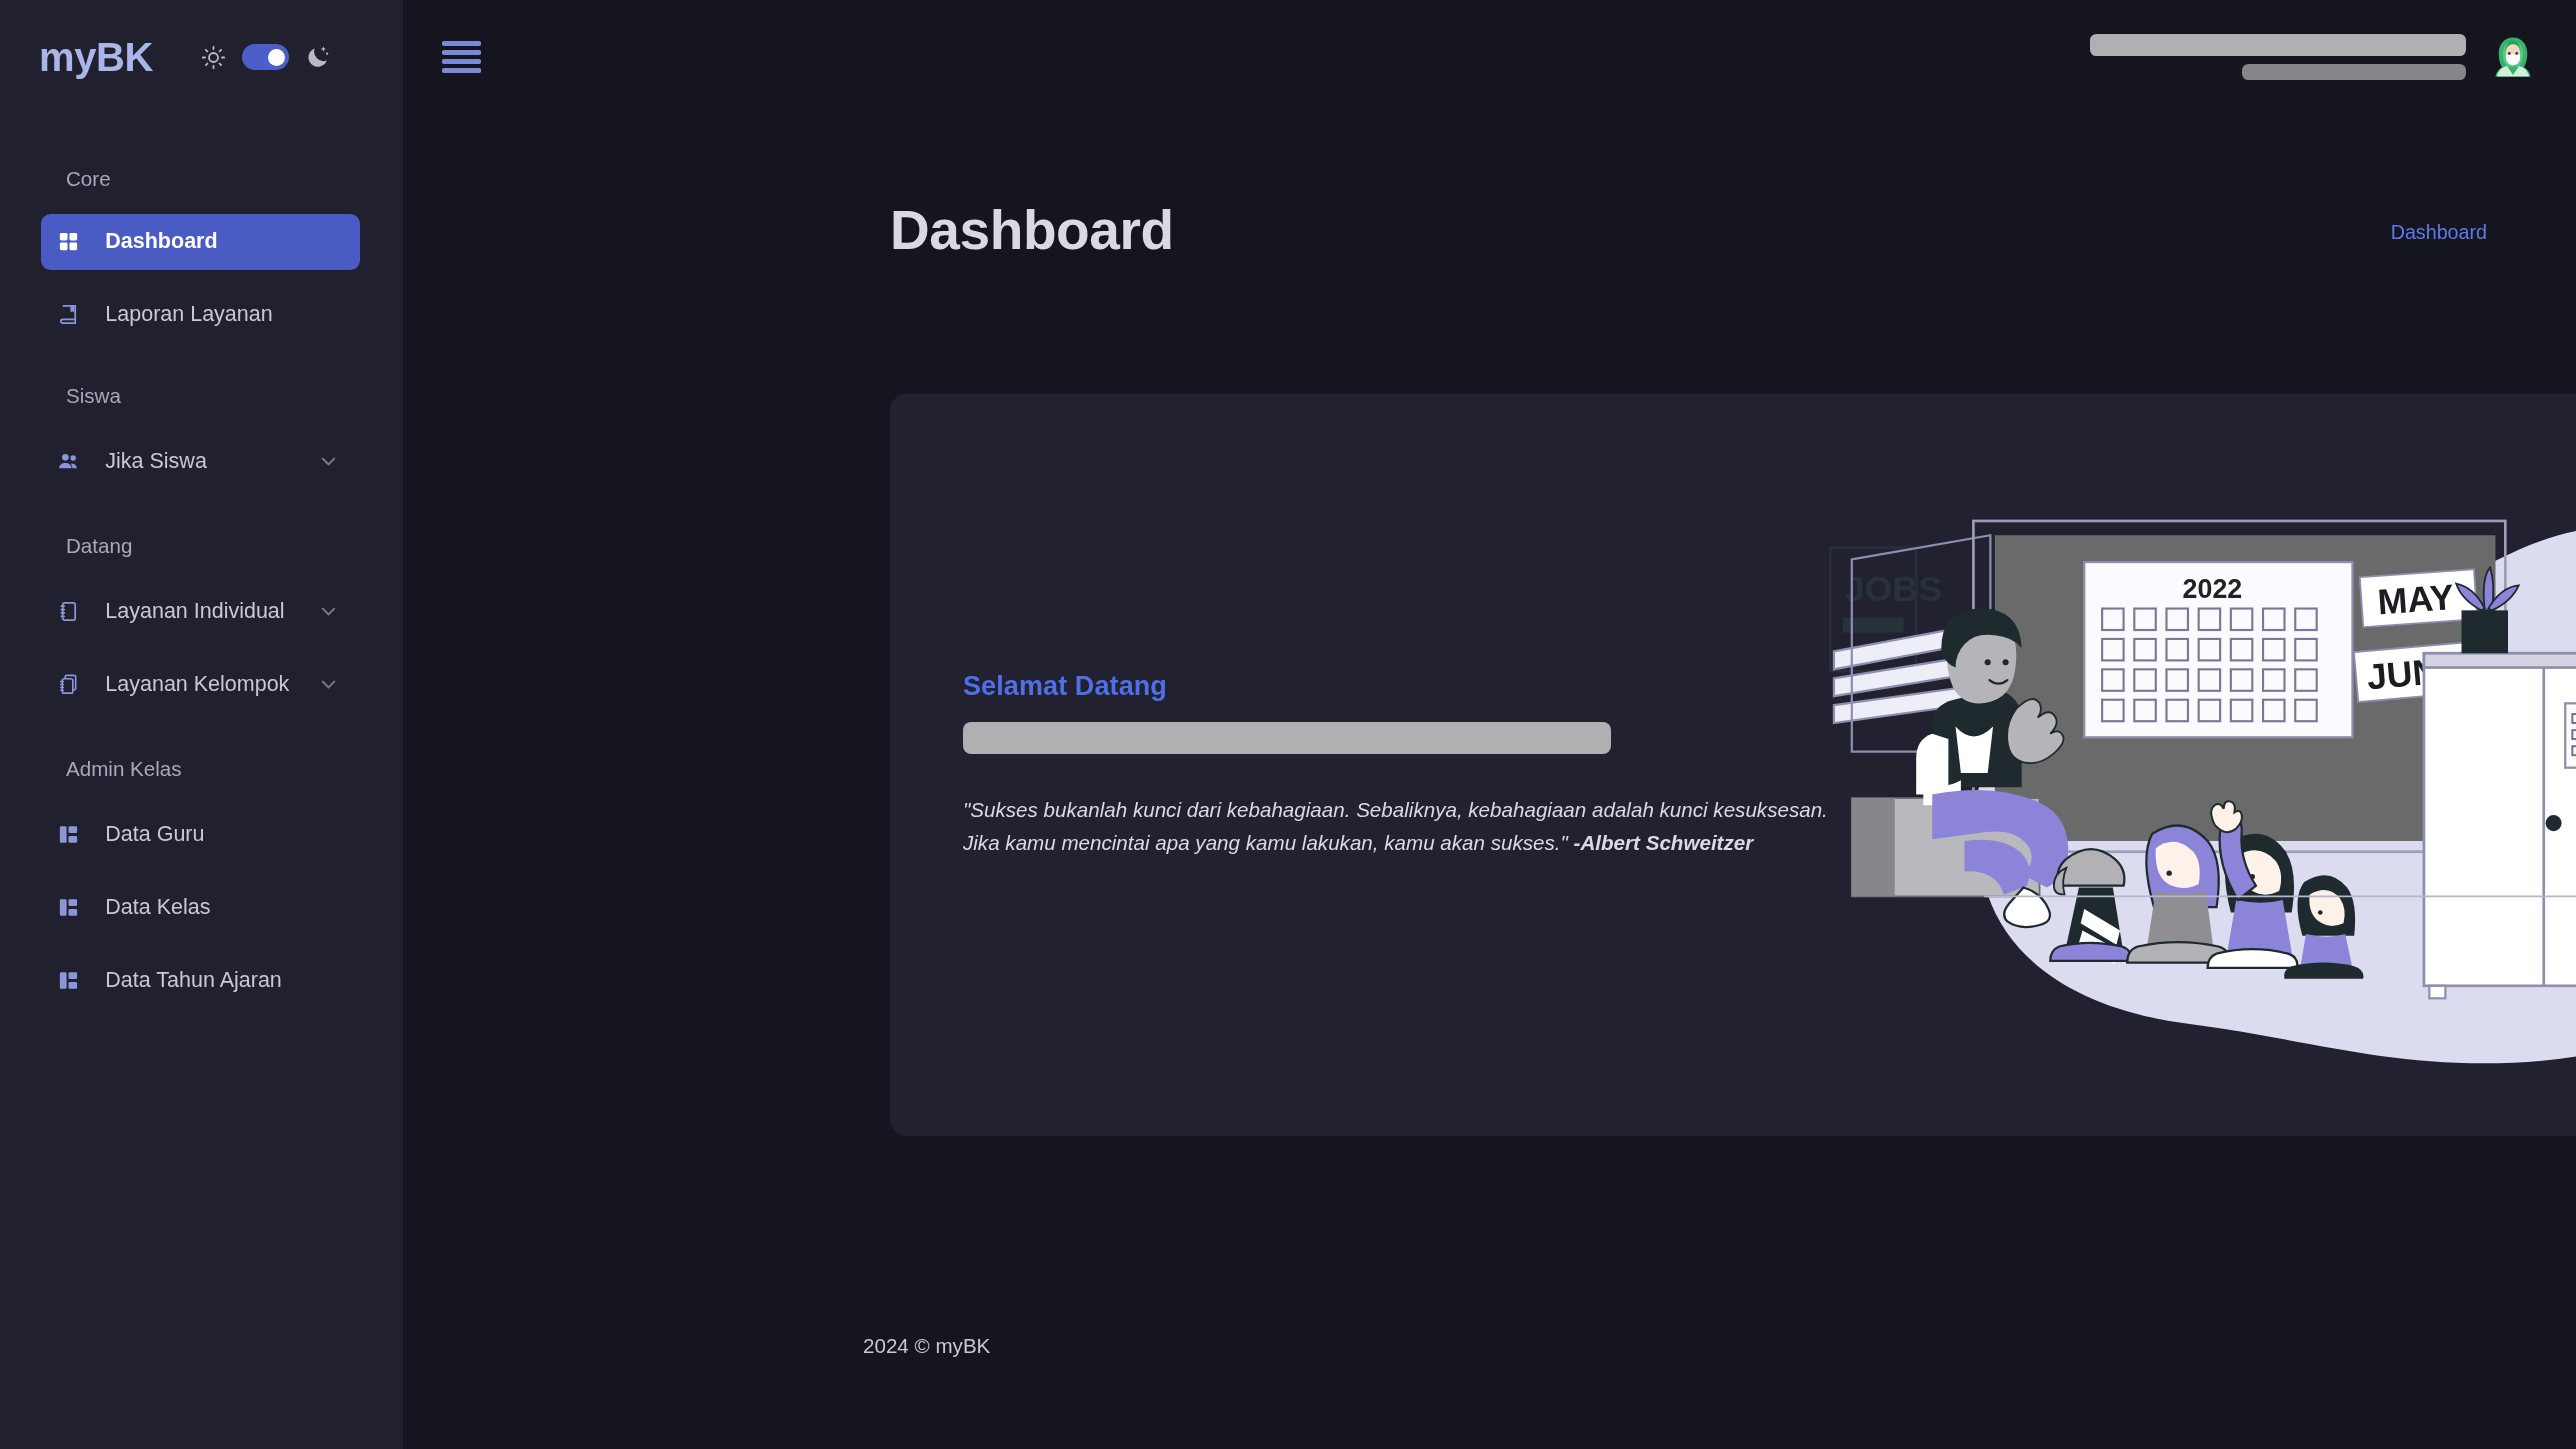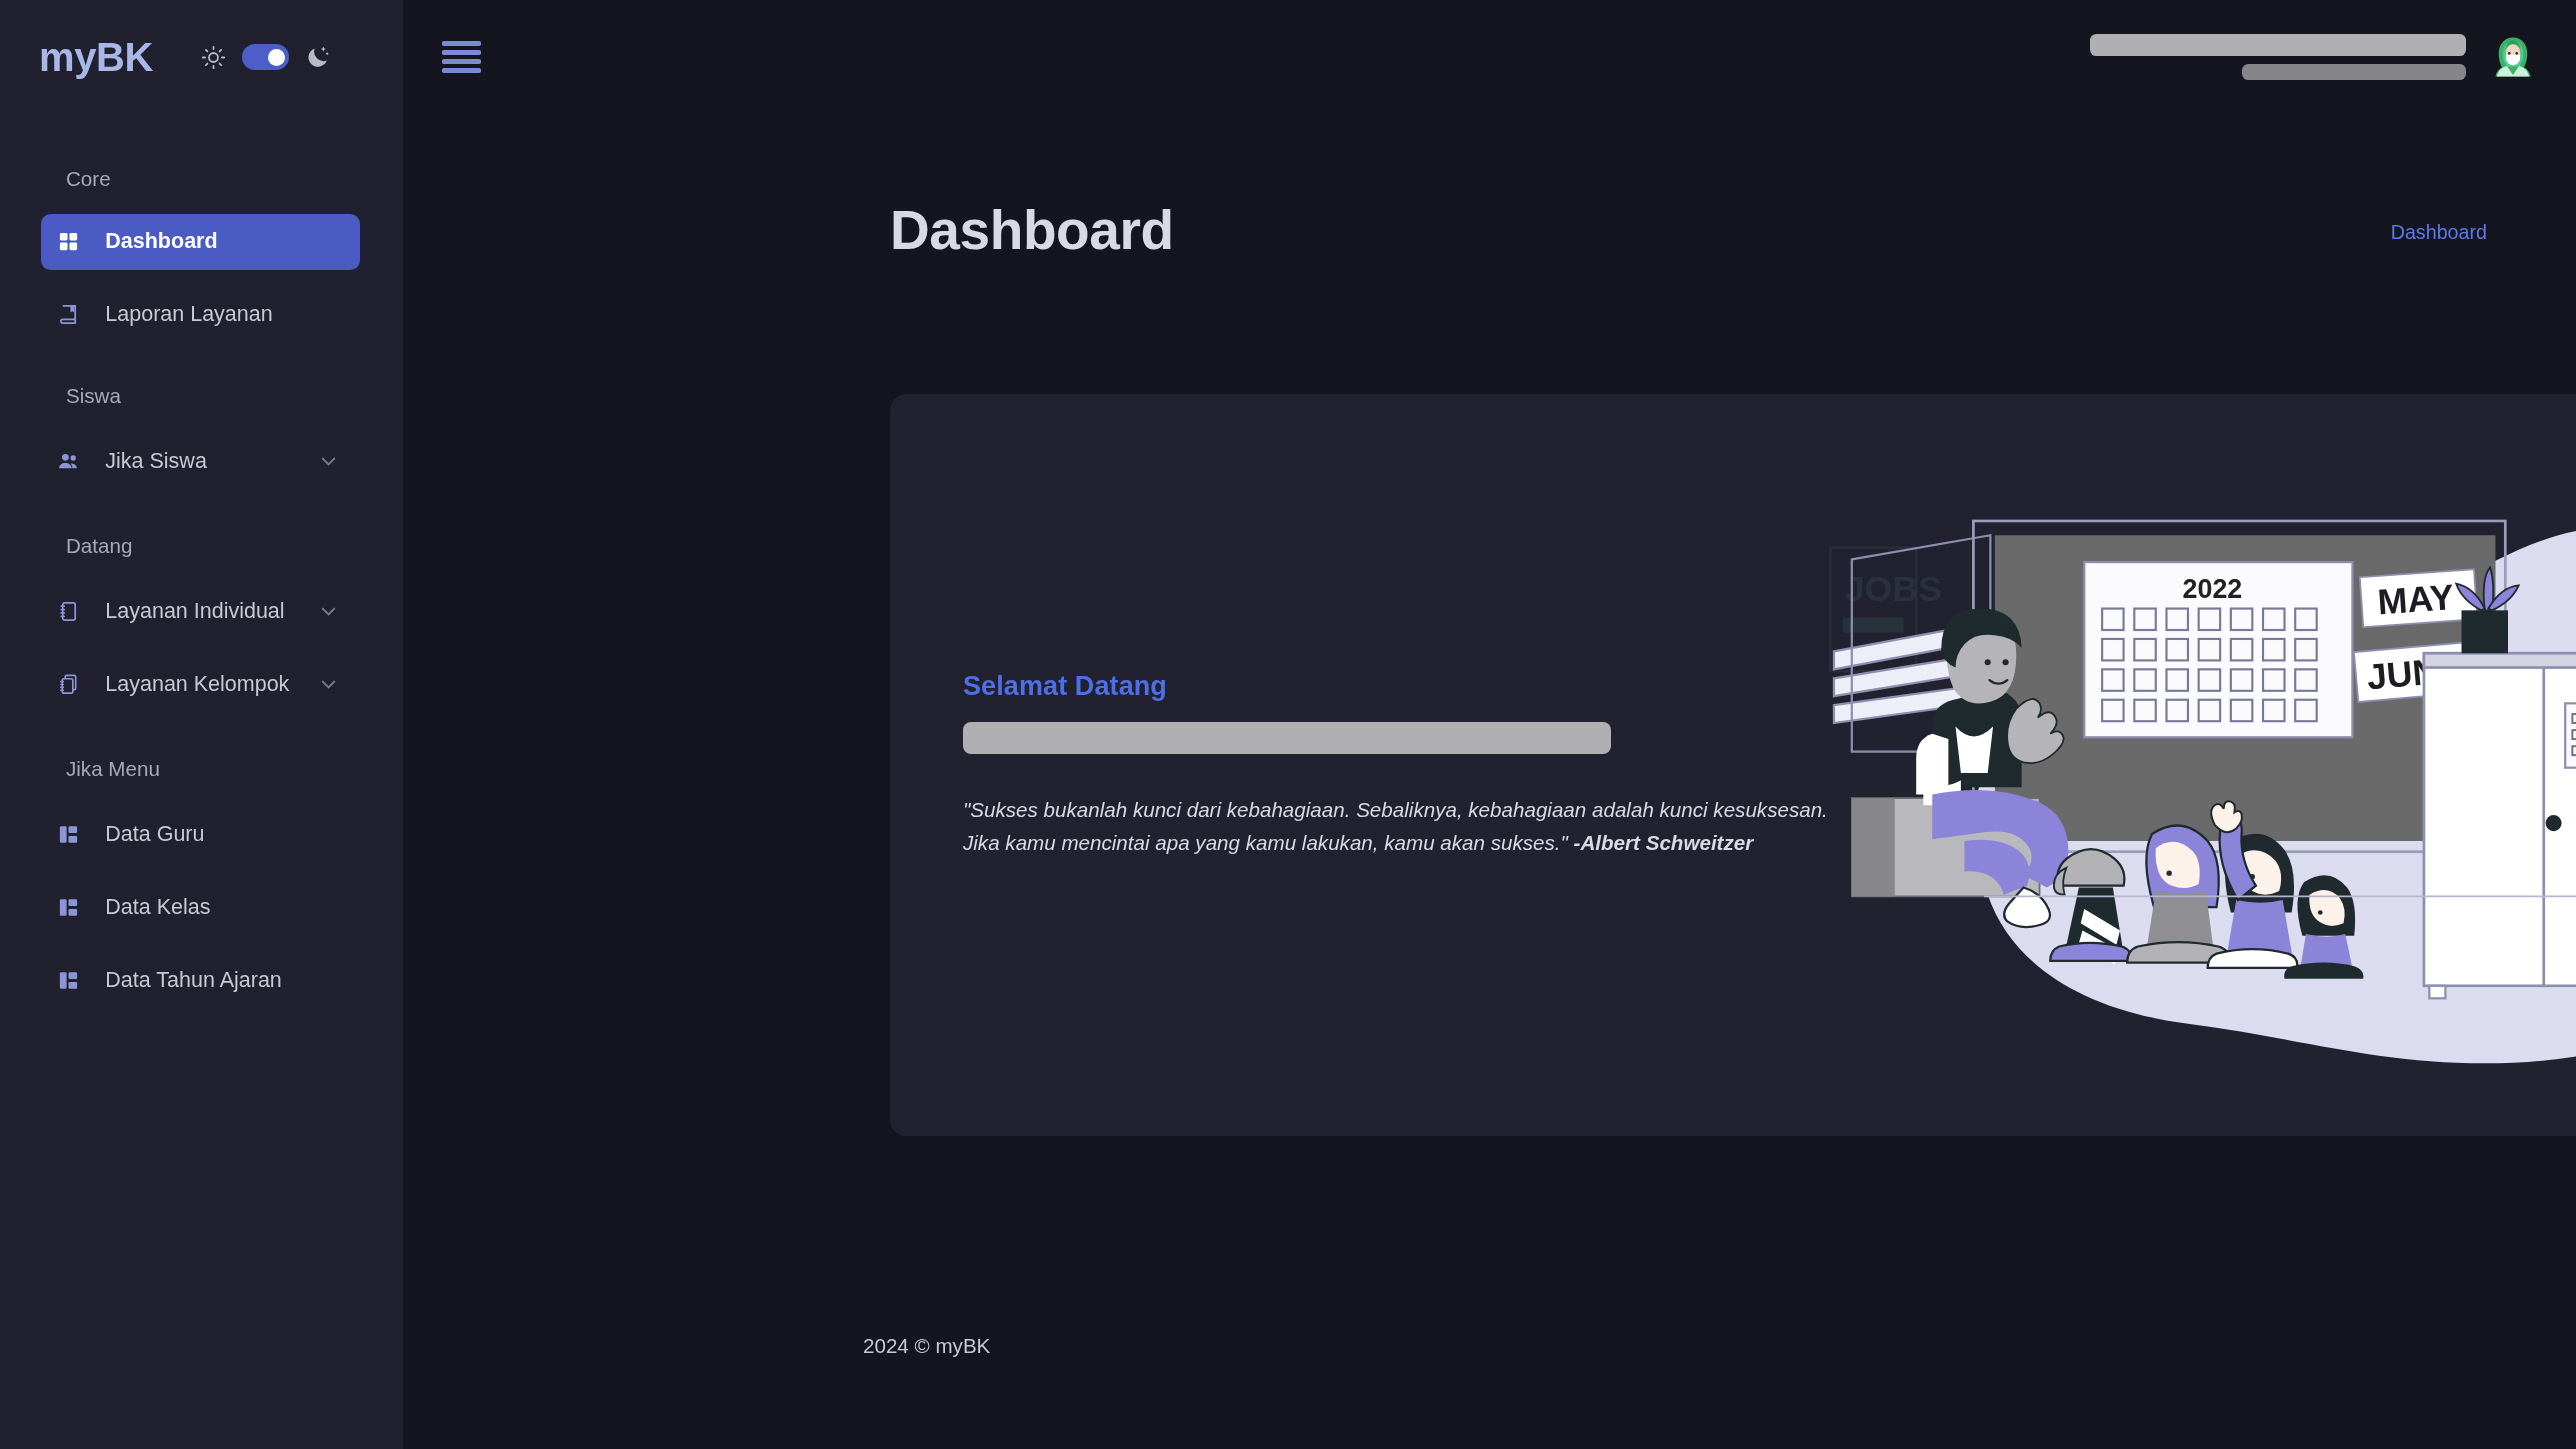--- a/index.html
+++ b/index.html
@@ -240,21 +240,21 @@
           </svg>
         </span>
         <span class="label">Layanan Kelompok</span>
         <span class="chev">
           <svg viewBox="0 0 24 24" width="23" height="23" fill="none" stroke="#9a9ab0" stroke-width="2" stroke-linecap="round">
               <path d="M6 9l6 6 6-6"></path>
             </svg>
         </span>
       </div>
 
-      <div class="nav-section sec-admin">Jika Menu</div>
+      <div class="nav-section sec-admin">Admin Kelas</div>
 
       <div class="nav-item gap-first">
         <span class="ico">
           <svg viewBox="0 0 24 24" width="23" height="23" fill="#8b96d6">
             <rect x="3" y="3.5" width="7" height="17" rx="1.3"></rect>
             <rect x="12" y="3.5" width="9" height="7" rx="1.3"></rect>
             <rect x="12" y="13.5" width="9" height="7" rx="1.3"></rect>
           </svg>
         </span>
         <span class="label">Data Guru</span>

